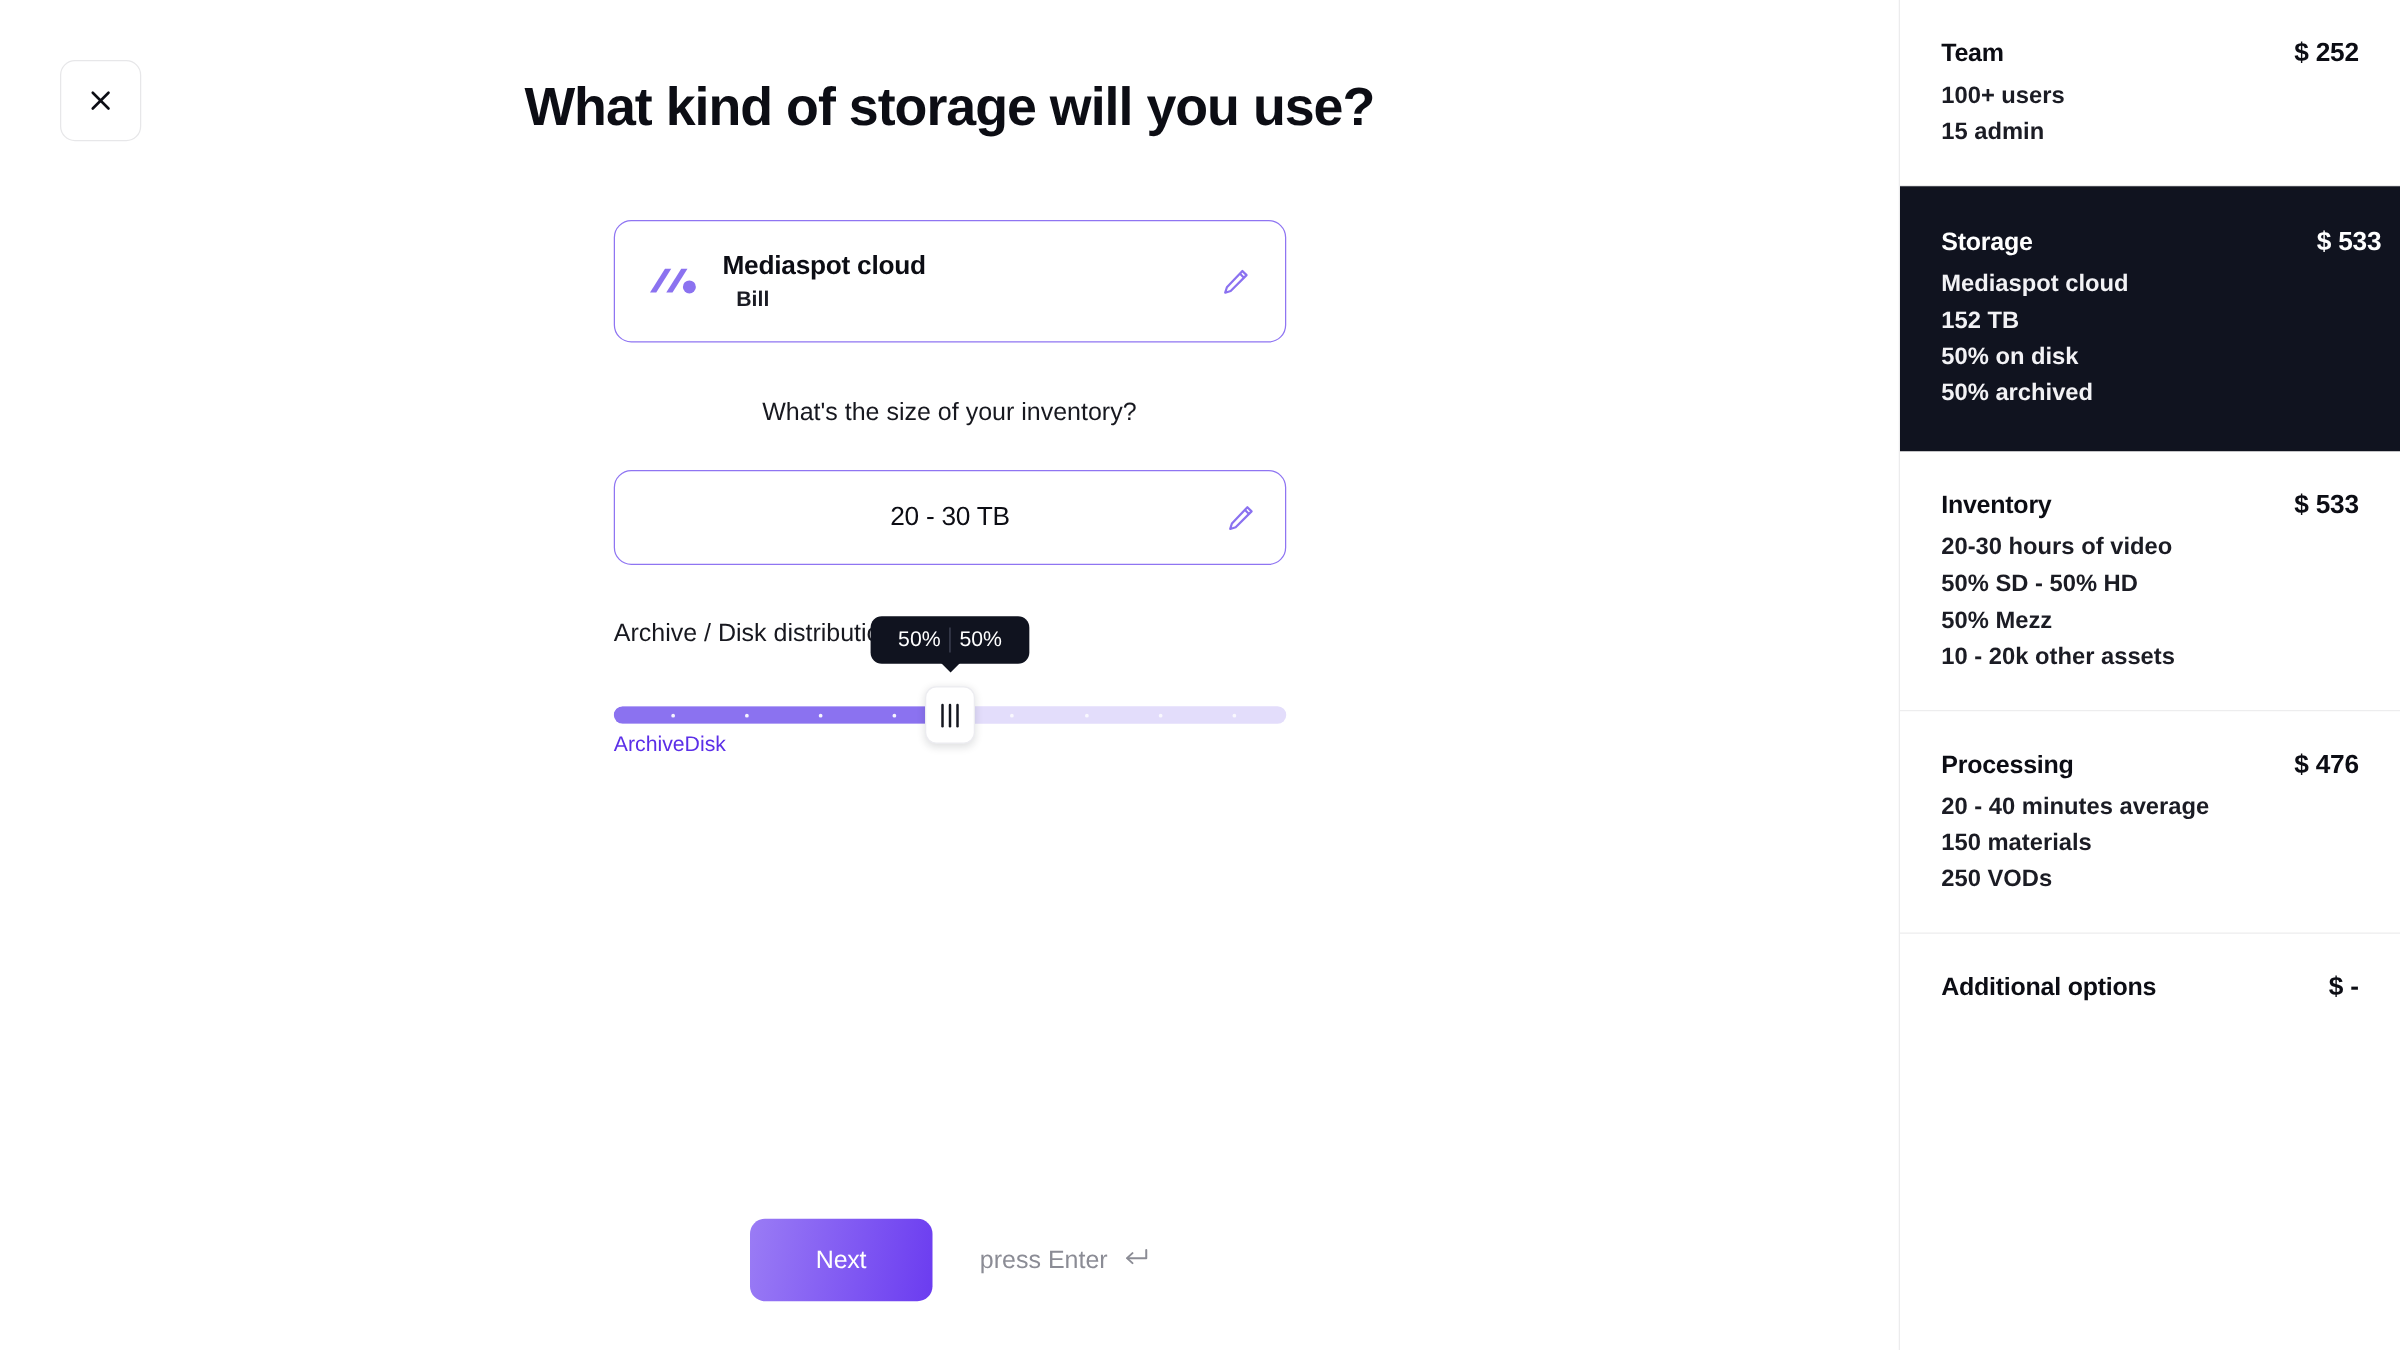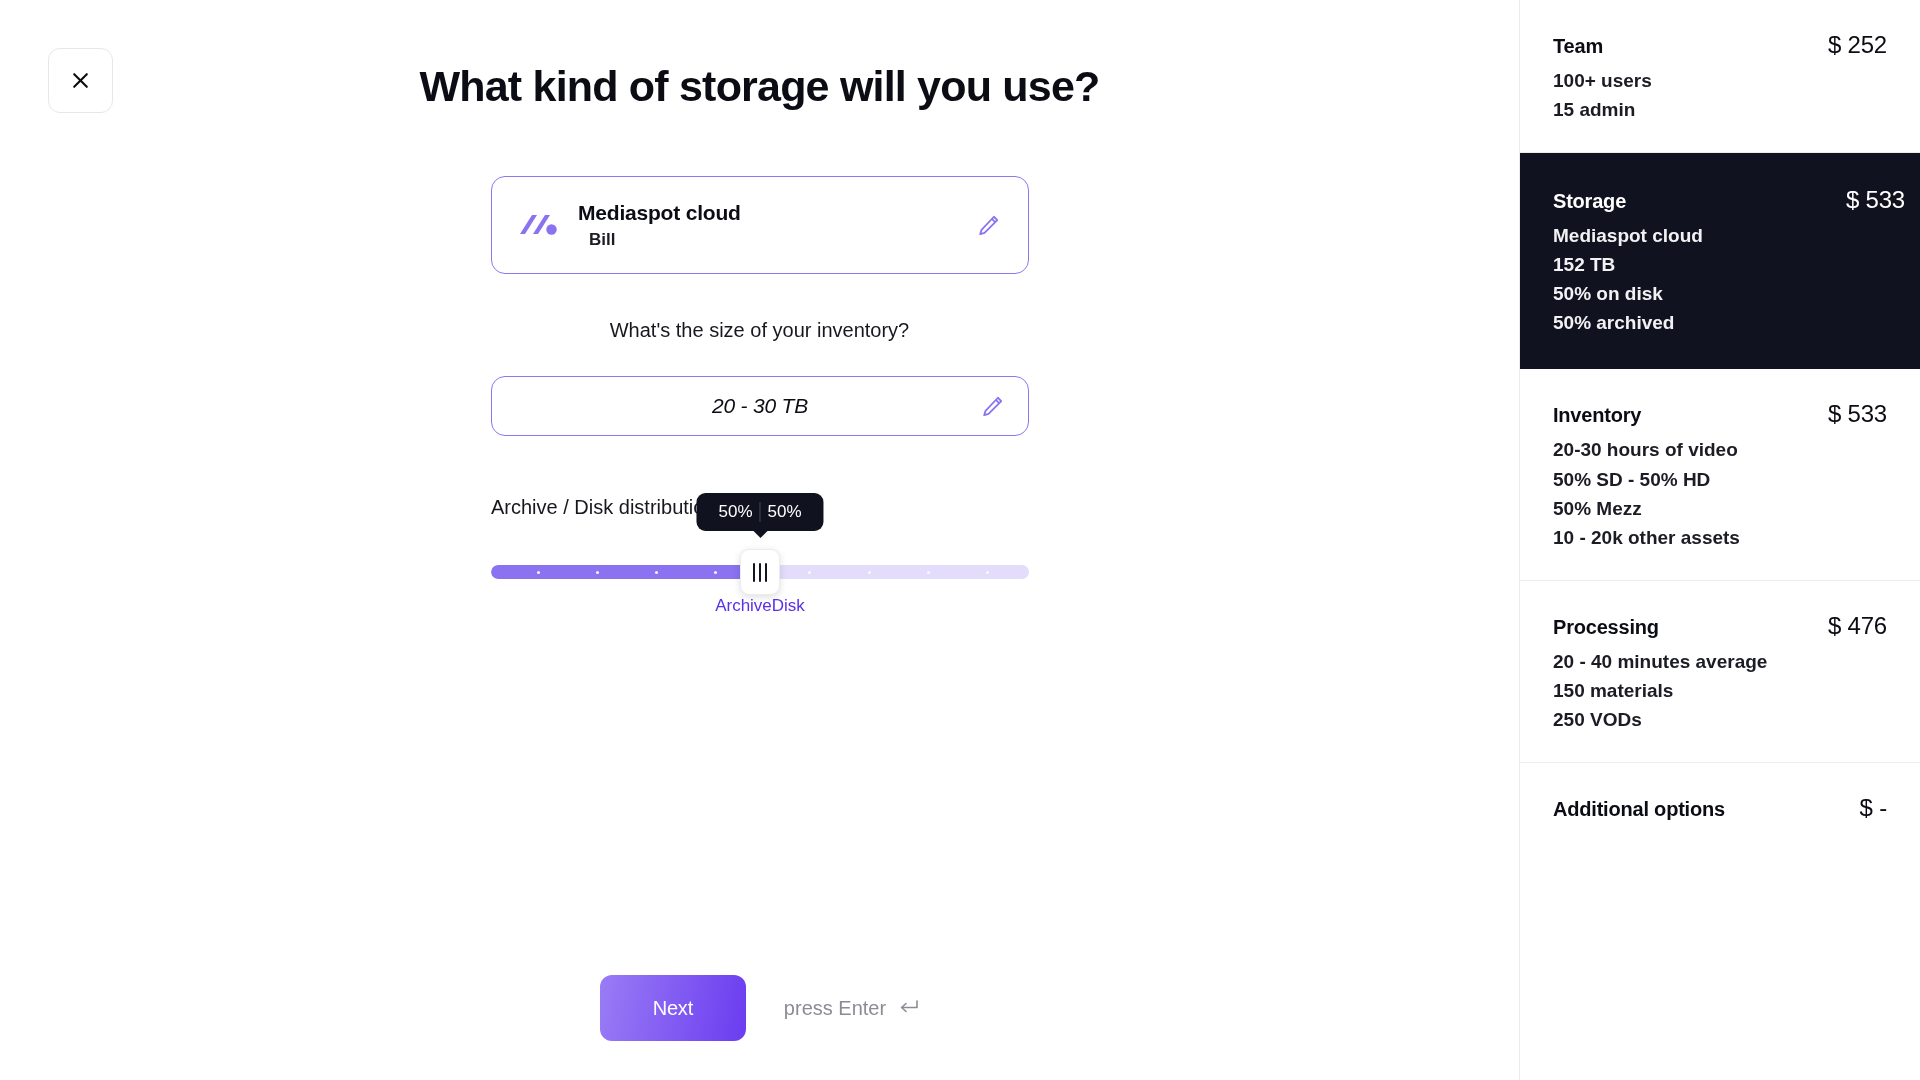--- a/index.html
+++ b/index.html
@@ -120,29 +120,28 @@
     text-align: center;
     font-size: 20px;
     color: #17181f;
   }
 
   .size-field {
     position: absolute;
     left: 491px;
     top: 376px;
     width: 538px;
-    height: 60px;
+    height: 76px;
     border: 1.6px solid #8f75f2;
     border-radius: 14px;
     background: #ffffff;
     display: flex;
     align-items: center;
     justify-content: center;
     cursor: pointer;
-    font-style: italic;
   }
   .size-value {
     font-size: 21px;
     color: #0c0d14;
     letter-spacing: -0.2px;
   }
   .size-field .edit-icon {
     position: absolute;
     right: 22px;
     top: 50%;
@@ -252,23 +251,23 @@
     transform: translateX(-50%);
     width: 0; height: 0;
     border-left: 8px solid transparent;
     border-right: 8px solid transparent;
     border-top: 8px solid #10131f;
   }
 
   .slider-ends {
     position: relative;
     width: 538px;
-    margin-top: 17px;
-    display: flex;
-    justify-content: center;
+    margin-top: 7px;
+    display: flex;
+    justify-content: flex-start;
     font-size: 17px;
     color: #5b2fe8;
   }
 
   
   .footer {
     position: absolute;
     left: 0;
     top: 975px;
     width: 1519px;
@@ -324,22 +323,22 @@
     justify-content: space-between;
     margin-bottom: 9px;
   }
   .sb-title {
     font-size: 20px;
     font-weight: 700;
     color: #0c0d14;
     letter-spacing: -0.2px;
   }
   .sb-price {
-    font-size: 24px;
-    font-weight: 400;
+    font-size: 21px;
+    font-weight: 700;
     color: #0c0d14;
     letter-spacing: -0.2px;
   }
   .sb-section.dark .sb-title,
   .sb-section.dark .sb-price { color: #ffffff; }
   .sb-lines { display: flex; flex-direction: column; gap: 4px; font-weight: bold; }
   .sb-line {
     font-size: 19px;
     color: #1b1c24;
     line-height: 1.32;

